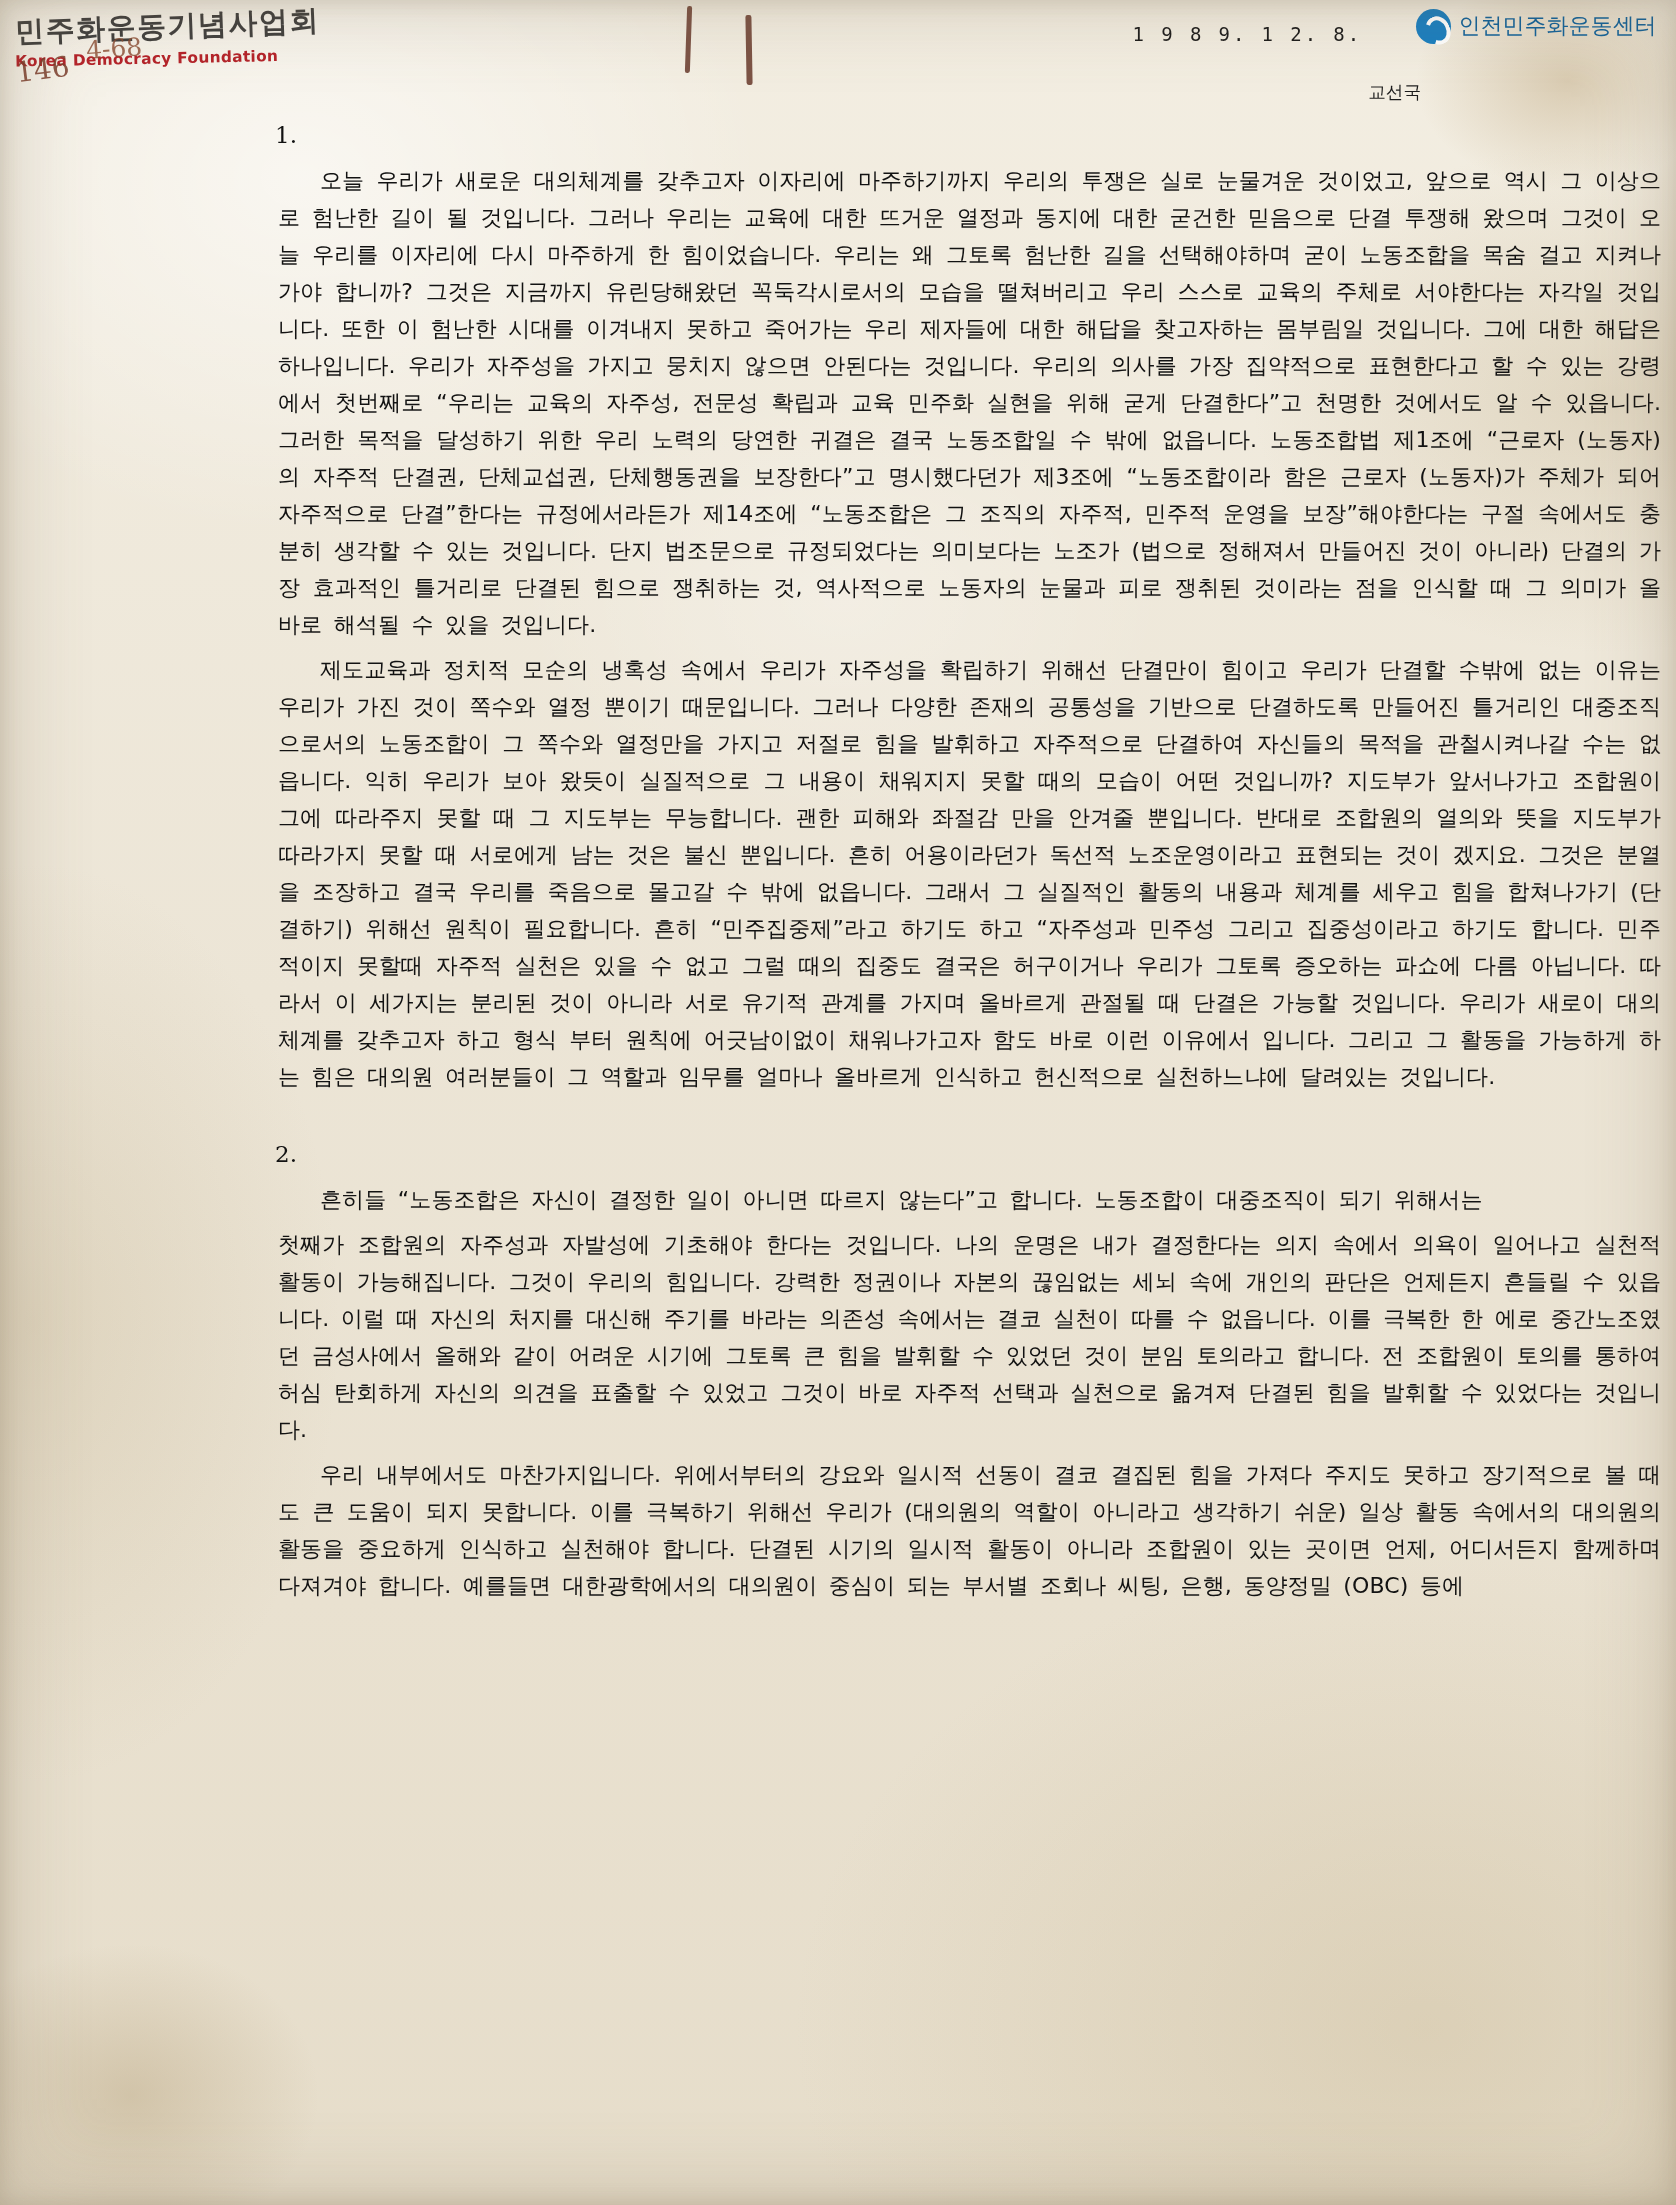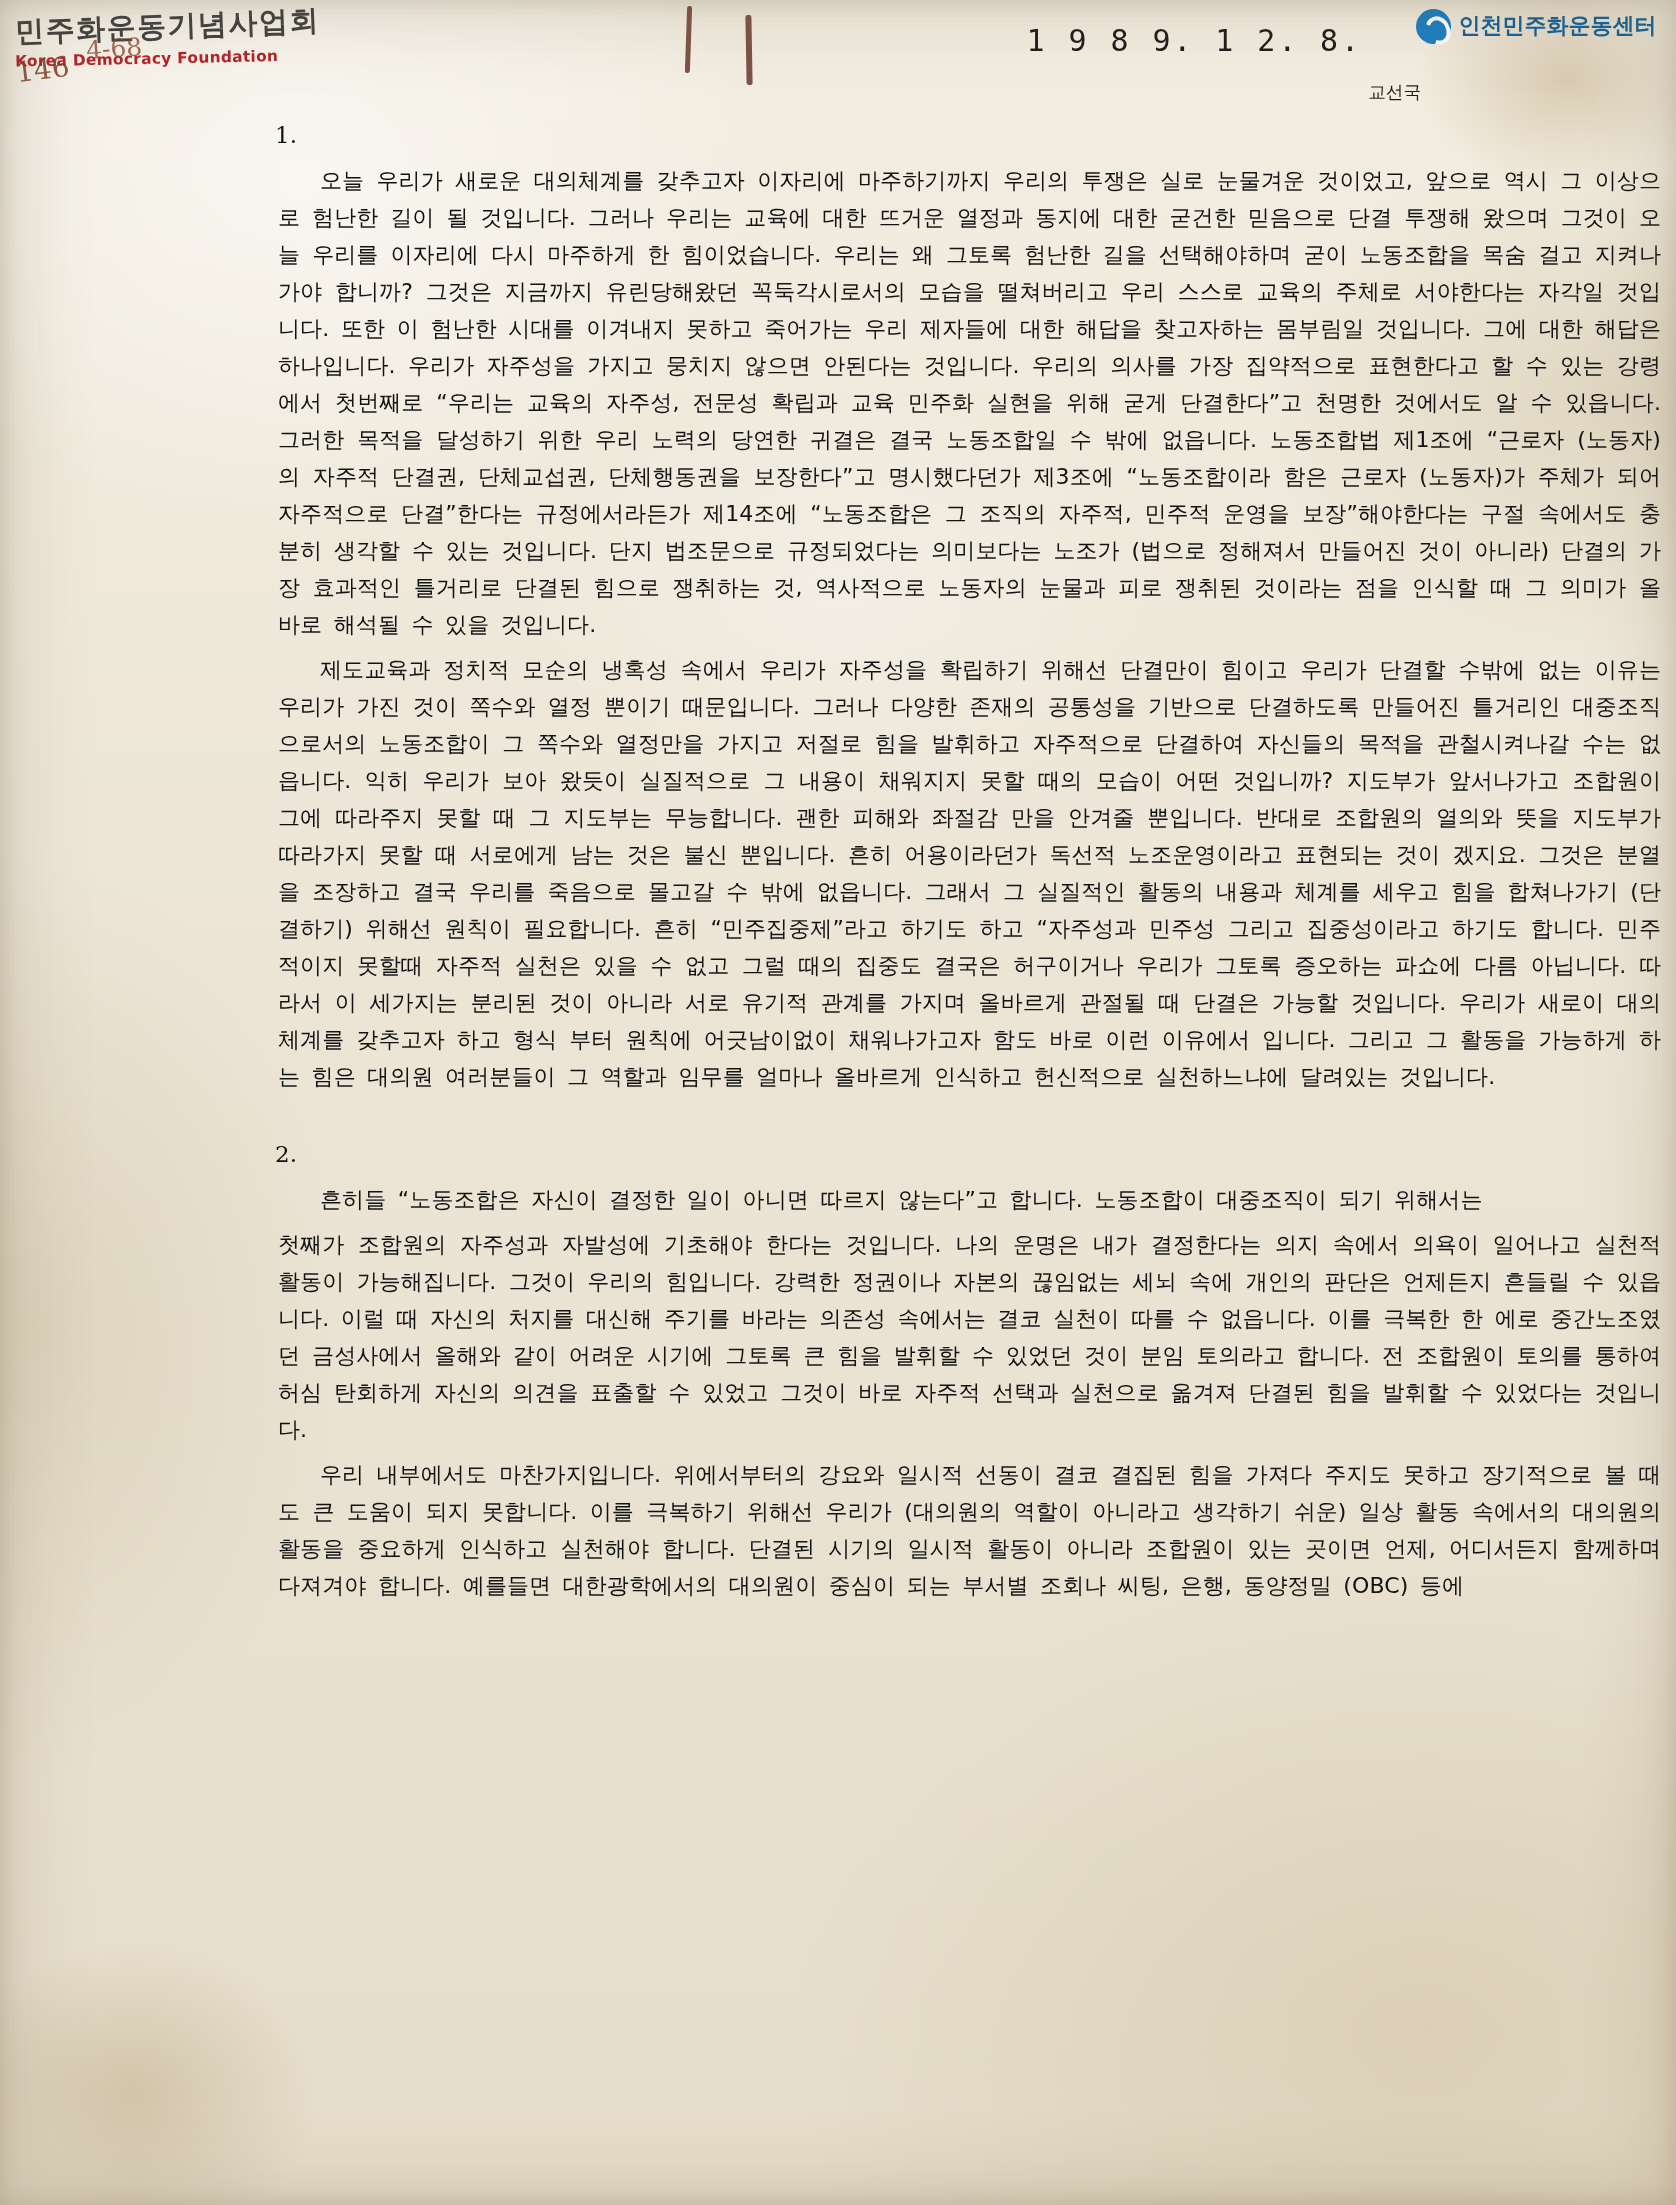--- a/index.html
+++ b/index.html
@@ -106,29 +106,29 @@
     left: 9.5px; top: 7.3px;
     width: 16px; height: 20.5px;
     border: 4.4px solid #ffffff;
     border-left-color: transparent;
     border-radius: 50%;
     transform: rotate(-25deg);
   }
   .org-mark .name {
     font-size: 22px;
     color: #12629a;
-    font-weight: 700;
+    font-weight: 400;
     white-space: nowrap;
   }
   .doc-date {
     position: absolute;
     right: 315px;
     top: 23.4px;
     font-family: "DejaVu Sans Mono", monospace;
-    font-size: 30px;
+    font-size: 19px;
     letter-spacing: 2.9px;
     color: #1c1c1c;
     white-space: nowrap;
   }
   .doc-dept {
     position: absolute;
     right: 256px;
     top: 40px;
     font-size: 17.6px;
     color: #1c1c1c;

